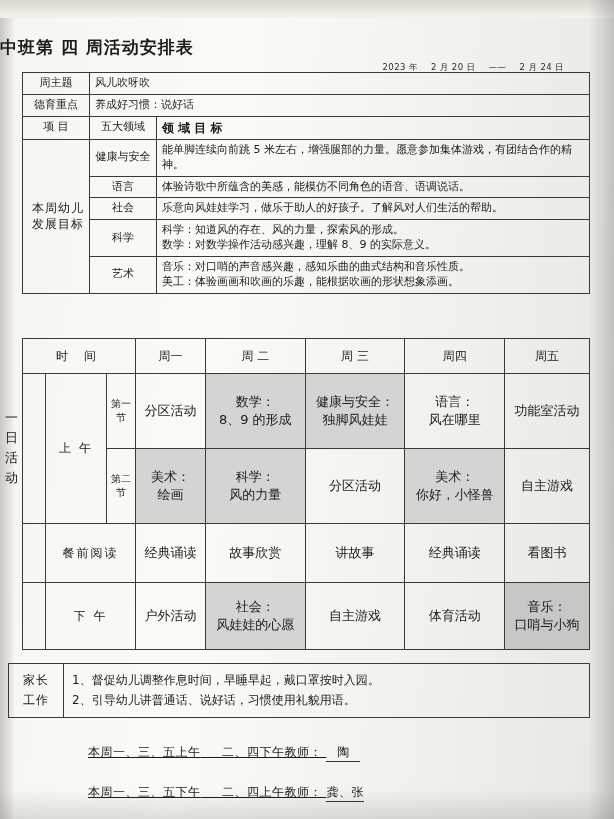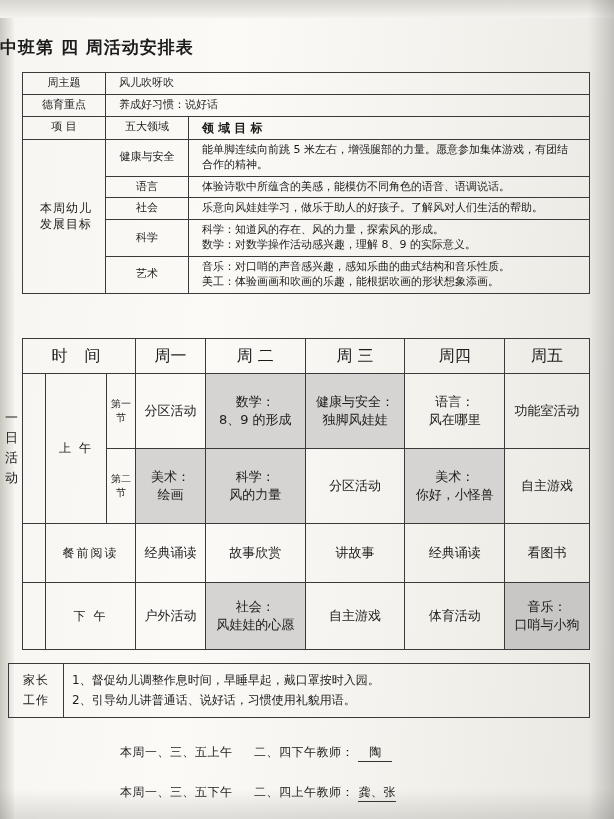--- a/index.html
+++ b/index.html
@@ -33,21 +33,21 @@
     font-size:8.5px;color:#2b2b2b;letter-spacing:.4px;
   }
   .date-line .u{border-bottom:1px solid #444;padding:0 10px;}
   table{border-collapse:collapse;}
   .t1{
     position:absolute;left:22px;top:72px;width:568px;
     font-size:11px;
   }
   .t1 td{
     border:1px solid #3a3a3a;
-    padding:3px 13px;
+    padding:3px 5px;
     vertical-align:middle;
     line-height:1.35;
   }
   .c{text-align:center;margin-top:39px;}
   .lbl{width:56px;text-align:center;font-size:11px;}
   .lbl2{width:56px;text-align:center;font-size:11px;}
   .vert{
     width:34px;text-align:right;font-size:12px;line-height:1.25;
     letter-spacing:1px;
   }
@@ -56,38 +56,38 @@
     position:absolute;left:22px;top:338px;width:568px;font-size:11px;
   }
   .t2 td{
     border:1px solid #3a3a3a;
     padding:4px 4px;
     text-align:center;
     vertical-align:middle;
     line-height:1.4;
     height:26px;
   }
-  .t2 .hdr{font-size:16px;}
+  .t2 .hdr{font-size:12px;}
   .sp{letter-spacing:6px;}
   .sidecell{
     width:52px;font-size:12px;letter-spacing:2px;
   }
   .jie{width:20px;font-size:10px;line-height:1.15;}
   .hi{background:#d6d4d2;}
   .hi2{background:#c9c7c5;}
   .big{font-size:13px;}
   .t3{
     position:absolute;left:8px;top:663px;width:582px;font-size:12px;
   }
   .t3 td{border:1px solid #3a3a3a;padding:6px 8px;line-height:1.7;vertical-align:middle;}
   .t3 .lead{width:38px;text-align:center;font-size:12px;letter-spacing:1px;}
   .foot{
     position:absolute;left:0;width:614px;font-size:12px;
   }
-  .foot .row{padding-left:120px;letter-spacing:.5px;}
+  .foot .row{padding-left:88px;letter-spacing:.5px;text-decoration:underline;}
   .f1{top:744px;}
   .f2{top:784px;}
   .uline{display:inline-block;min-width:34px;border-bottom:1px solid #333;text-align:center;}
   .leftvert{
     position:absolute;left:2px;top:408px;width:16px;
     font-size:13px;line-height:1.55;color:#222;text-align:right;
   }
   .shadow-r{
     position:absolute;right:0;top:0;width:26px;height:819px;
     background:linear-gradient(270deg,rgba(90,88,84,.28),rgba(255,255,255,0));
@@ -101,20 +101,26 @@
 </style>
 </head>
 <body>
 
 <div class="sheet">
   <div class="paper-edge-left"></div>
   <div class="paper-edge-top"></div>
 
   <div class="title">中班第 四 周活动安排表</div>
 
+  <div class="date-line">
+    <span>2023 年</span>
+    <span class="u">2 月 20 日</span>
+    <span>——</span>
+    <span class="u">2 月 24 日</span>
+  </div>
 
   <table class="t1">
     <tbody>
         <tr>
       <td class="lbl">周主题</td>
       <td colspan="3">风儿吹呀吹</td>
     </tr>
     <tr>
       <td class="lbl">德育重点</td>
       <td colspan="3">养成好习惯：说好话</td>

